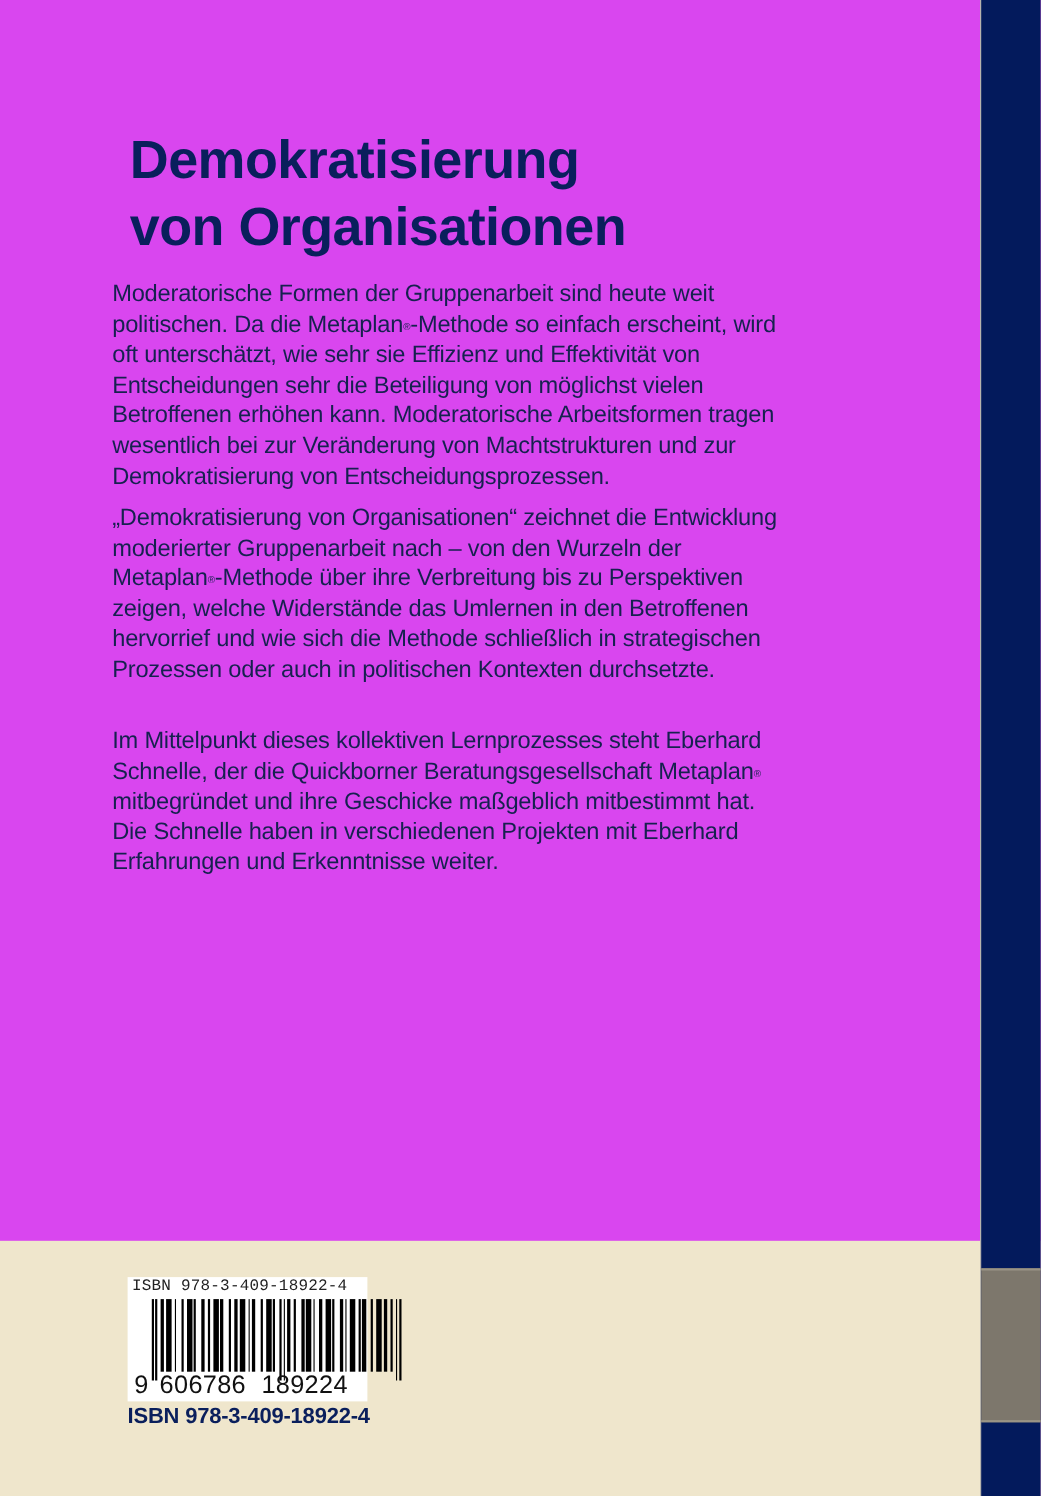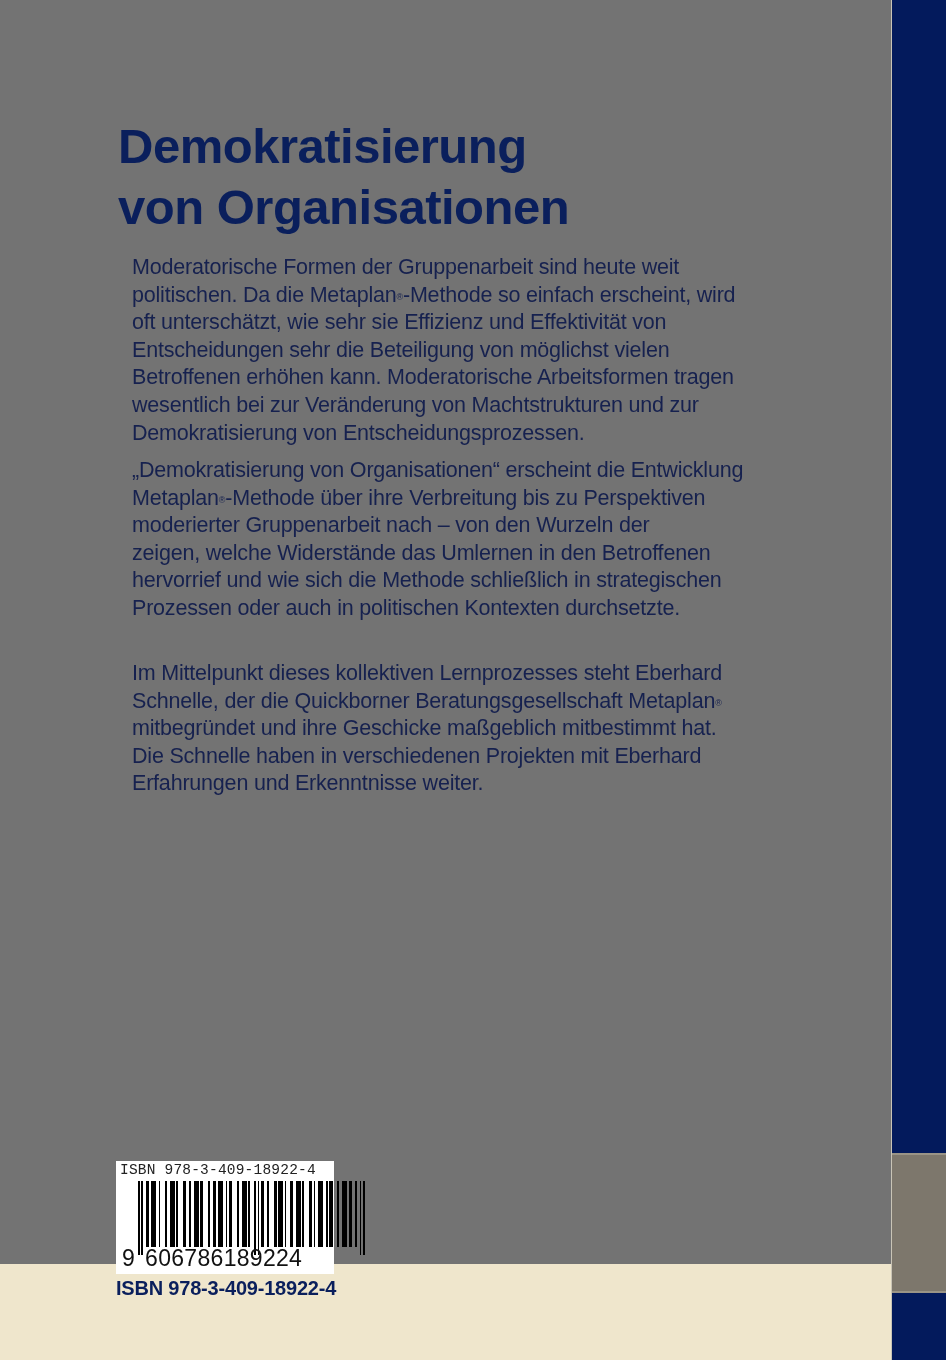--- a/index.html
+++ b/index.html
@@ -11,22 +11,22 @@
       height: 1360px;
       position: relative;
       overflow: hidden;
       background: #efe6cc;
       font-family: "Liberation Sans", "DejaVu Sans", sans-serif;
       color: #14204e;
     }
     .cover {
       position: absolute;
       left: 0; top: 0;
-      width: 946px; height: 1264px;
-      background: #737373;
+      width: 946px; height: 1128px;
+      background: #d946ef;
     }
     .spine-band {
       position: absolute;
       left: 891px; top: 0;
       width: 55px; height: 1360px;
       background: #031a5c;
       border-left: 1px solid #c9c4b6;
       box-sizing: border-box;
     }
     .spine-block {
@@ -44,21 +44,21 @@
       margin: 0;
       font-size: 49px;
       line-height: 61px;
       font-weight: bold;
       color: #0a1f5c;
       letter-spacing: -0.5px;
     }
     .title span { display: block; white-space: nowrap; }
     .body-text {
       position: absolute;
-      left: 132px;
+      left: 102px;
       width: 700px;
       font-size: 21.5px;
       line-height: 27.6px;
       color: #16214f;
       letter-spacing: -0.2px;
     }
     .body-text .line { display: block; white-space: nowrap; }
     .p1 { top: 254px; }
     .p2 { top: 457px; }
     .p3 { top: 660px; }
@@ -101,21 +101,21 @@
     .barcode-digits {
       position: absolute;
       left: 6px; top: 84px;
       font-family: "Liberation Sans", sans-serif;
       font-size: 23px;
       color: #111;
       white-space: nowrap;
       letter-spacing: 0.3px;
     }
     .barcode-digits .lead { margin-right: 10px; }
-    .barcode-digits .grp2 { margin-left: 0; }
+    .barcode-digits .grp2 { margin-left: 14px; }
     .isbn-bold {
       position: absolute;
       left: 116px; top: 1277px;
       font-family: "Liberation Sans", sans-serif;
       font-weight: bold;
       font-size: 20px;
       color: #0a1f5c;
       white-space: nowrap;
       letter-spacing: -0.2px;
     }
@@ -137,23 +137,23 @@
     <span class="line">Moderatorische Formen der Gruppenarbeit sind heute weit</span>
     <span class="line"><span>politischen. Da die Metaplan</span><sup class="reg">®</sup><span>-Methode so einfach erscheint, wird</span></span>
     <span class="line">oft unterschätzt, wie sehr sie Effizienz und Effektivität von</span>
     <span class="line">Entscheidungen sehr die Beteiligung von möglichst vielen</span>
     <span class="line">Betroffenen erhöhen kann. Moderatorische Arbeitsformen tragen</span>
     <span class="line">wesentlich bei zur Veränderung von Machtstrukturen und zur</span>
     <span class="line">Demokratisierung von Entscheidungsprozessen.</span>
   </div>
 
   <div class="body-text p2">
-    <span class="line">„Demokratisierung von Organisationen“ erscheint die Entwicklung</span>
+    <span class="line">„Demokratisierung von Organisationen“ zeichnet die Entwicklung</span>
+    <span class="line">moderierter Gruppenarbeit nach – von den Wurzeln der</span>
     <span class="line"><span>Metaplan</span><sup class="reg">®</sup><span>-Methode über ihre Verbreitung bis zu Perspektiven</span></span>
-    <span class="line">moderierter Gruppenarbeit nach – von den Wurzeln der</span>
     <span class="line">zeigen, welche Widerstände das Umlernen in den Betroffenen</span>
     <span class="line">hervorrief und wie sich die Methode schließlich in strategischen</span>
     <span class="line">Prozessen oder auch in politischen Kontexten durchsetzte.</span>
   </div>
 
   <div class="body-text p3">
     <span class="line">Im Mittelpunkt dieses kollektiven Lernprozesses steht Eberhard</span>
     <span class="line"><span>Schnelle, der die Quickborner Beratungsgesellschaft Metaplan</span><sup class="reg">®</sup></span>
     <span class="line">mitbegründet und ihre Geschicke maßgeblich mitbestimmt hat.</span>
     <span class="line">Die Schnelle haben in verschiedenen Projekten mit Eberhard</span>

